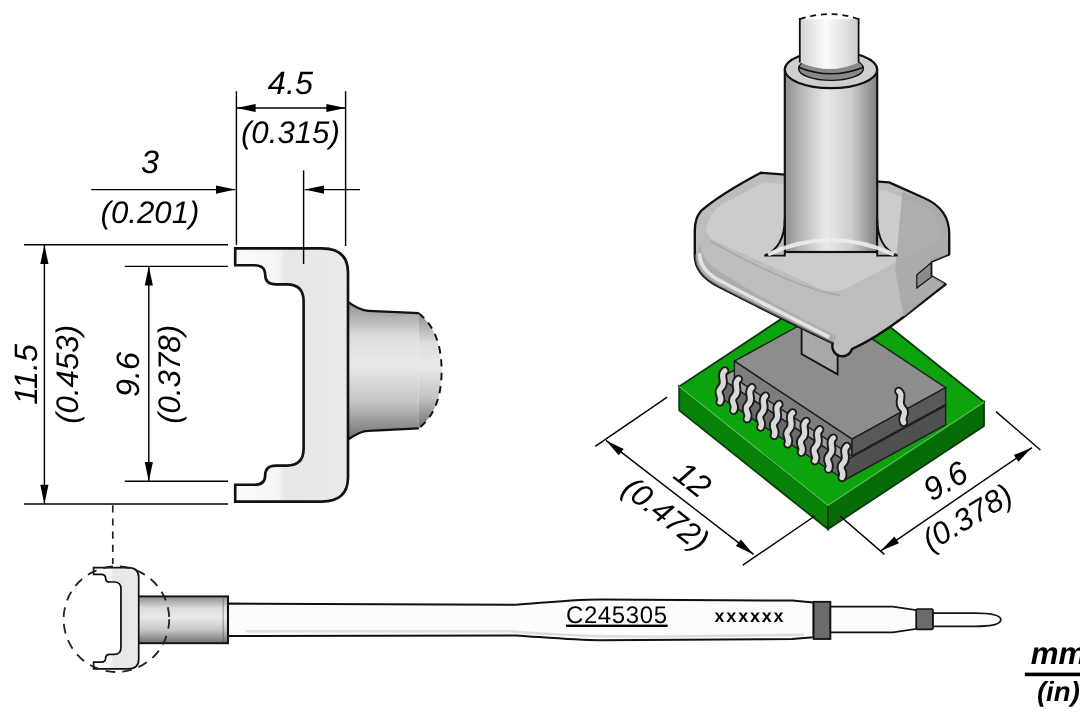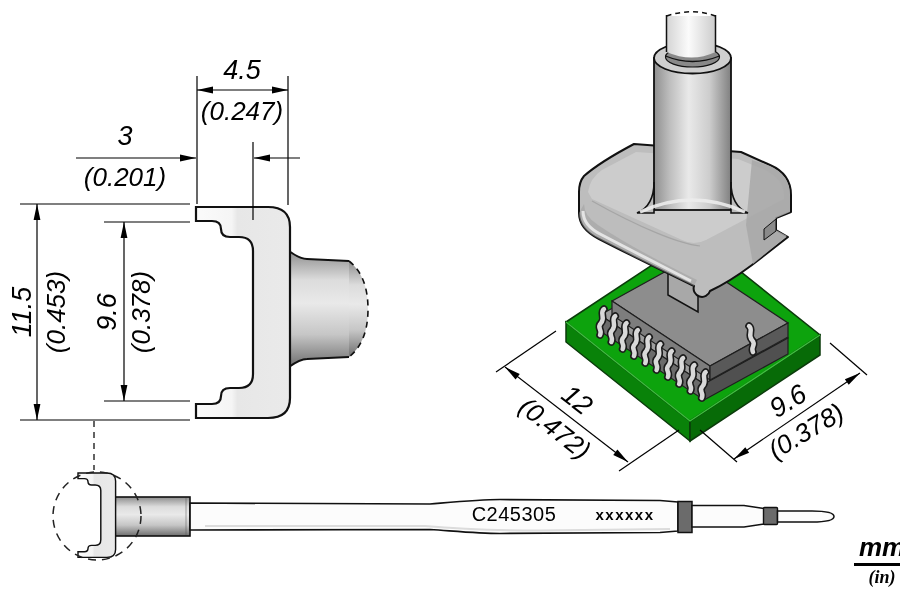--- a/index.html
+++ b/index.html
@@ -10,21 +10,21 @@
        font:italic 27px "Liberation Sans",sans-serif;color:#000;line-height:1;
        white-space:nowrap;pointer-events:none;}
   .dim .in{font-size:26px;}
   .pn{position:absolute;font:20px "Liberation Sans",sans-serif;letter-spacing:.5px;color:#000;
       transform:translate(-50%,-50%);white-space:nowrap;}
   .serial{position:absolute;font:15px "Liberation Sans",sans-serif;font-weight:600;
       letter-spacing:1.5px;color:#000;transform:translate(-50%,-50%);white-space:nowrap;}
   .units{position:absolute;left:882px;top:560px;transform:translate(-50%,-50%);
       display:flex;flex-direction:column;align-items:center;
       font:italic 700 26px "Liberation Sans",sans-serif;color:#000000;line-height:1;}
-  .units .sec{font-size:18px;font-family:Liberation Serif, serif;}
+  .units .sec{font-size:23px;}
   .units-bar{width:56px;height:3px;background:#000;margin:3px 0 2px 0;}
 </style>
 </head>
 <body>
 
 <div id="canvas">
 
 <svg width="900" height="600" viewBox="0 0 900 600">
   <defs>
     <marker id="arw" viewBox="-17 -5 18 10" refX="0" refY="0" markerWidth="18" markerHeight="10" markerUnits="userSpaceOnUse" orient="auto-start-reverse">
@@ -173,21 +173,21 @@
     <path d="M692,505.5 H744 L764,508.5 V524 L744,527 H692 Z" fill="#fcfcfc" stroke="#111" stroke-width="1.5"></path>
     <rect x="763.5" y="507.5" width="14" height="17" rx="1" fill="#6b6b6b" stroke="#111" stroke-width="1.4"></rect>
     <path d="M777.5,511 H812 Q834,511 834,516.5 Q834,522 812,522 H777.5 Z" fill="#fcfcfc" stroke="#111" stroke-width="1.5"></path>
     <use href="#tipProfile" transform="translate(-0.4,390.2) scale(0.4)" stroke="#111" stroke-width="3.6"></use>
     <circle cx="97" cy="516" r="44" fill="none" stroke="#222" stroke-width="1.5" stroke-dasharray="8 6"></circle>
   </g>
 </svg>
 
 <div class="dim" style="left:242px;top:90px;transform:translate(-50%,-50%);row-gap:14px;">
   <span class="mm">4.5</span>
-  <span class="in">(0.247)</span>
+  <span class="in">(0.315)</span>
 </div>
 
 <div class="dim" style="left:125px;top:156px;transform:translate(-50%,-50%);row-gap:14px;">
   <span class="mm">3</span>
   <span class="in">(0.201)</span>
 </div>
 
 <div class="dim" style="left:39px;top:312px;transform:translate(-50%,-50%) rotate(-90deg);row-gap:7px;">
   <span class="mm">11.5</span>
   <span class="in">(0.453)</span>
@@ -201,21 +201,21 @@
 <div class="dim" style="left:566px;top:414px;transform:translate(-50%,-50%) rotate(38deg);row-gap:9px;">
   <span class="mm">12</span>
   <span class="in">(0.472)</span>
 </div>
 
 <div class="dim" style="left:797px;top:416px;transform:translate(-50%,-50%) rotate(-31deg);row-gap:8px;">
   <span class="mm">9.6</span>
   <span class="in">(0.378)</span>
 </div>
 
-<div class="pn" style="left:514px;top:514px;">C245305</div>
+<div class="pn" style="left:514px;top:514px;text-decoration:underline;">C245305</div>
 <div class="serial" style="left:625px;top:514px;text-align:center;">xxxxxx</div>
 
 <div class="units">
   <div>mm</div>
   <div class="units-bar"></div>
   <div class="sec">(in)</div>
 </div>
 
 </div>
 

